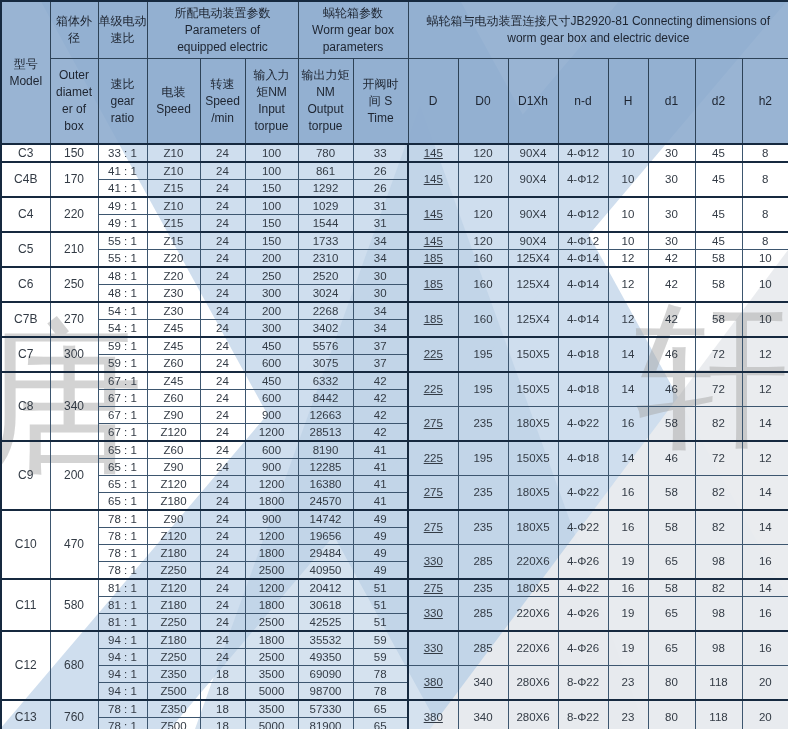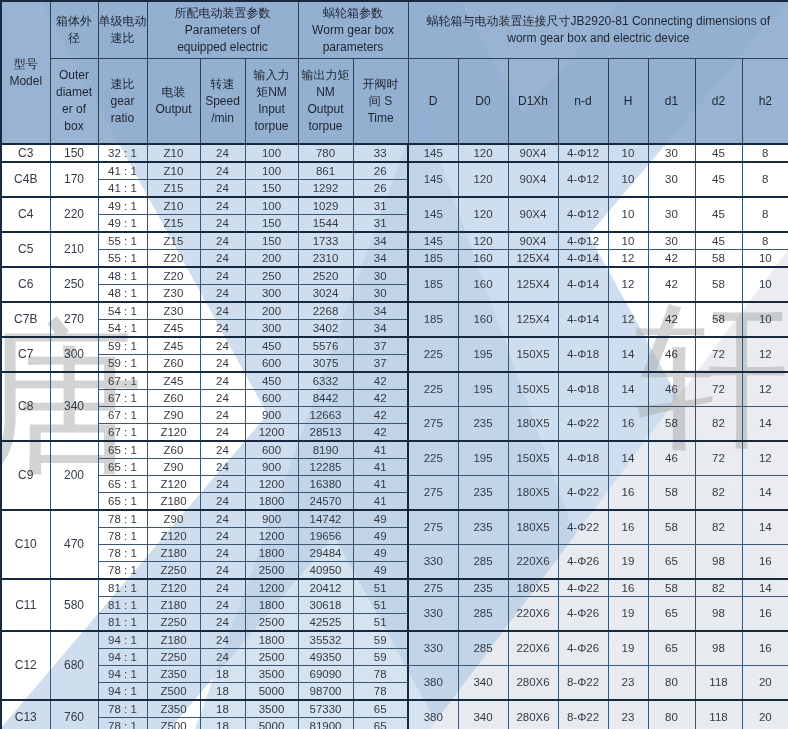--- a/index.html
+++ b/index.html
@@ -39,21 +39,21 @@
   .spec tbody td{
     color:#333b45;
     font-size:11.5px;
     height:16px;
     line-height:15px;
     white-space:nowrap;
   }
   .spec tbody td[data-name="cell-model"],
   .spec tbody td[data-name="cell-outer"]{font-size:12px;}
   .spec tbody tr.group-start td{border-top:2px solid #16293f;}
-  .spec tbody td.sect{border-left:2px solid #16293f;}
+  .spec tbody td.sect{border-left:2px solid #16293f;text-decoration:underline;}
 </style>
 </head>
 <body>
 
 <div id="stage" data-name="worm-gearbox-spec-page">
 
   <svg id="bg" data-name="background-watermark" viewBox="0 0 788 729" xmlns="http://www.w3.org/2000/svg" aria-hidden="true">
     <rect x="0" y="0" width="788" height="729" fill="#ffffff" data-name="background-base"></rect>
     <polygon points="40,0 460,0 860,729 440,729" fill="#cfdeee" data-name="watermark-stripe-down-right"></polygon>
     <polygon points="620,0 788,0 170,729 0,729" fill="#cfdeee" data-name="watermark-stripe-down-left"></polygon>
@@ -100,21 +100,21 @@
 worm gear box and electric device</th>
       </tr>
       <tr class="h2">
         <th data-name="header-outer-en">Outer
 diamet
 er of
 box</th>
         <th data-name="header-ratio-en">速比gear
 ratio</th>
         <th data-name="header-denso">电装
-Output</th>
+Speed</th>
         <th data-name="header-speed">转速
 Speed
 /min</th>
         <th data-name="header-input-torque">输入力
 矩NM
 Input
 torpue</th>
         <th data-name="header-output-torque">输出力矩
 NM
 Output
@@ -129,21 +129,21 @@
         <th data-name="header-dim-H">H</th>
         <th data-name="header-dim-d1">d1</th>
         <th data-name="header-dim-d2">d2</th>
         <th data-name="header-dim-h2">h2</th>
       </tr>
     </thead>
     <tbody id="spec-body" data-name="table-body">
         <tr data-name="table-row" class="group-start">
           <td data-name="cell-model">C3</td>
           <td data-name="cell-outer">150</td>
-          <td data-name="cell-ratio">32 : 1</td>
+          <td data-name="cell-ratio">33 : 1</td>
           <td data-name="cell-denso">Z10</td>
           <td data-name="cell-speed">24</td>
           <td data-name="cell-input-torque">100</td>
           <td data-name="cell-output-torque">780</td>
           <td data-name="cell-open-time">33</td>
           <td data-name="cell-dim-D" class="sect">145</td>
           <td data-name="cell-dim-D0">120</td>
           <td data-name="cell-dim-D1Xh">90X4</td>
           <td data-name="cell-dim-n-d">4-Φ12</td>
           <td data-name="cell-dim-H">10</td>

